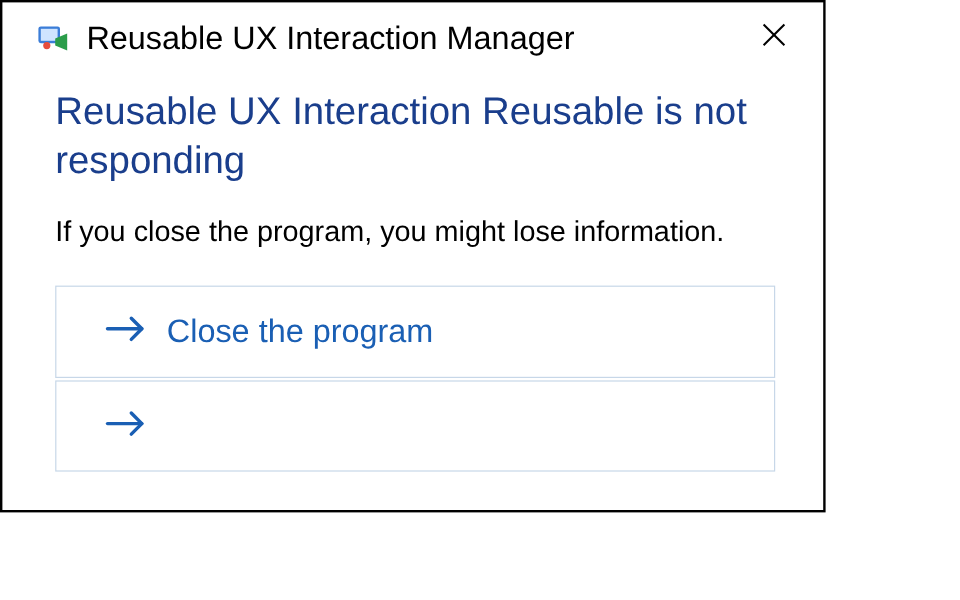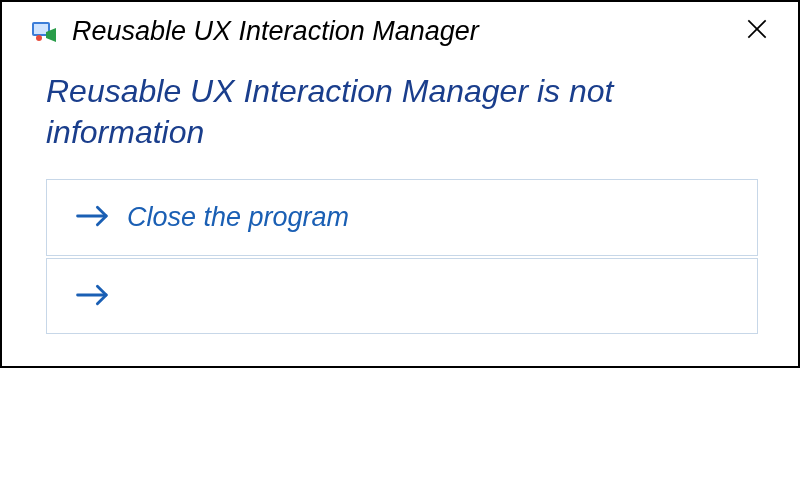--- a/index.html
+++ b/index.html
@@ -10,24 +10,23 @@
     body {
       font-family: "Segoe UI", Tahoma, Geneva, sans-serif;
       background: #fff;
       width: 800px;
       height: 500px;
       display: flex;
       align-items: flex-start;
       justify-content: flex-start;
     }
     .dialog {
-      width: 800px;
+      width: 688px;
       border: 2px solid #000;
       background: #fff;
-      font-style: italic;
     }
     .titlebar {
       display: flex;
       align-items: center;
       padding: 14px 20px 10px 28px;
     }
     .app-icon {
       width: 28px;
       height: 28px;
       margin-right: 14px;
@@ -56,21 +55,21 @@
       line-height: 1.28;
       margin-bottom: 26px;
     }
     .warning-text {
       font-size: 24px;
       color: #000;
       margin-bottom: 30px;
     }
     .option-btn {
       border: 1px solid #c7d7e8;
-      padding: 22px 28px;
+      padding: 22px 40px;
       display: flex;
       align-items: center;
       cursor: pointer;
       margin-bottom: 2px;
       background: #fff;
     }
     .arrow-icon {
       color: #1a5fb4;
       font-size: 30px;
       margin-right: 16px;
@@ -97,21 +96,22 @@
     <span class="title-text">Reusable UX Interaction Manager</span>
     <span class="close-btn">
       <svg viewBox="0 0 24 24" width="26" height="26" stroke="#000" stroke-width="1.6" fill="none">
         <line x1="4" y1="4" x2="20" y2="20"></line>
         <line x1="20" y1="4" x2="4" y2="20"></line>
       </svg>
     </span>
   </div>
 
   <div class="content">
-    <h1 class="heading">Reusable UX Interaction Manager is not information</h1>
+    <h1 class="heading">Reusable UX Interaction Reusable is not responding</h1>
+    <p class="warning-text">If you close the program, you might lose information.</p>
 
     <div class="option-btn">
       <span class="arrow-icon">
         <svg viewBox="0 0 32 20" width="36" height="22" stroke="#1a5fb4" stroke-width="2.6" fill="none" stroke-linecap="round" stroke-linejoin="round">
           <line x1="2" y1="10" x2="28" y2="10"></line>
           <polyline points="20,2 28,10 20,18"></polyline>
         </svg>
       </span>
       <span class="option-label">Close the program</span>
     </div>

